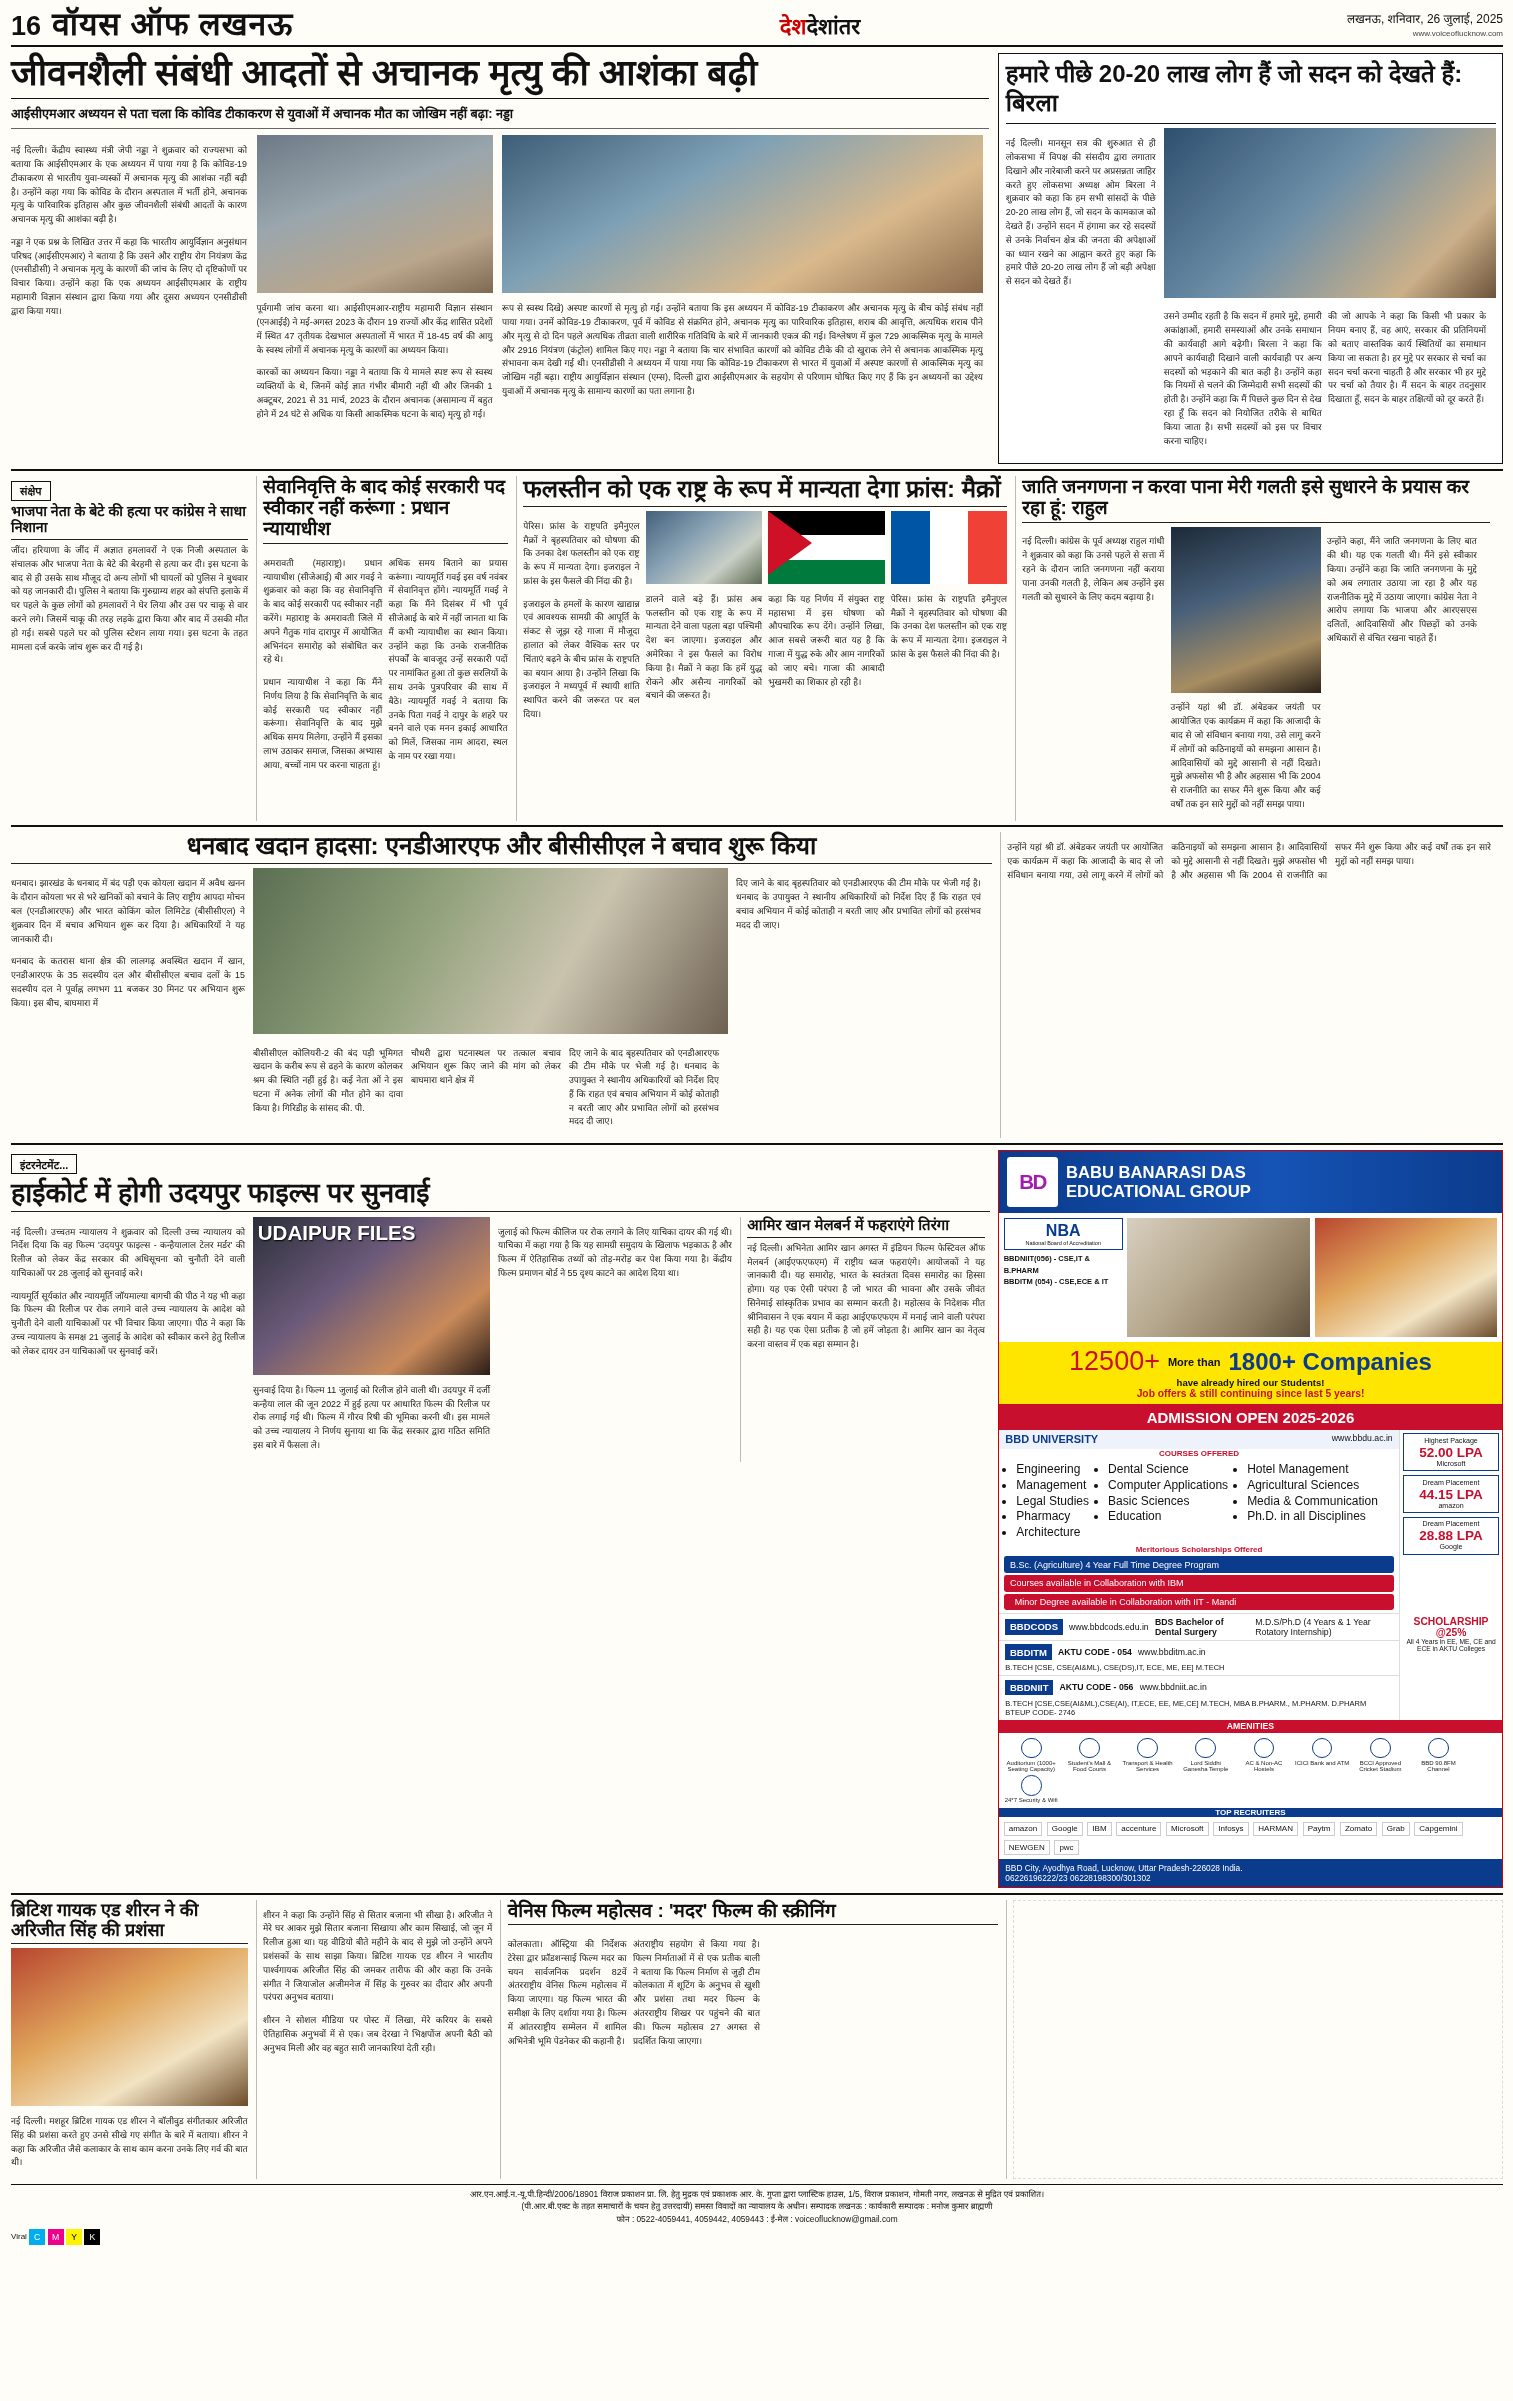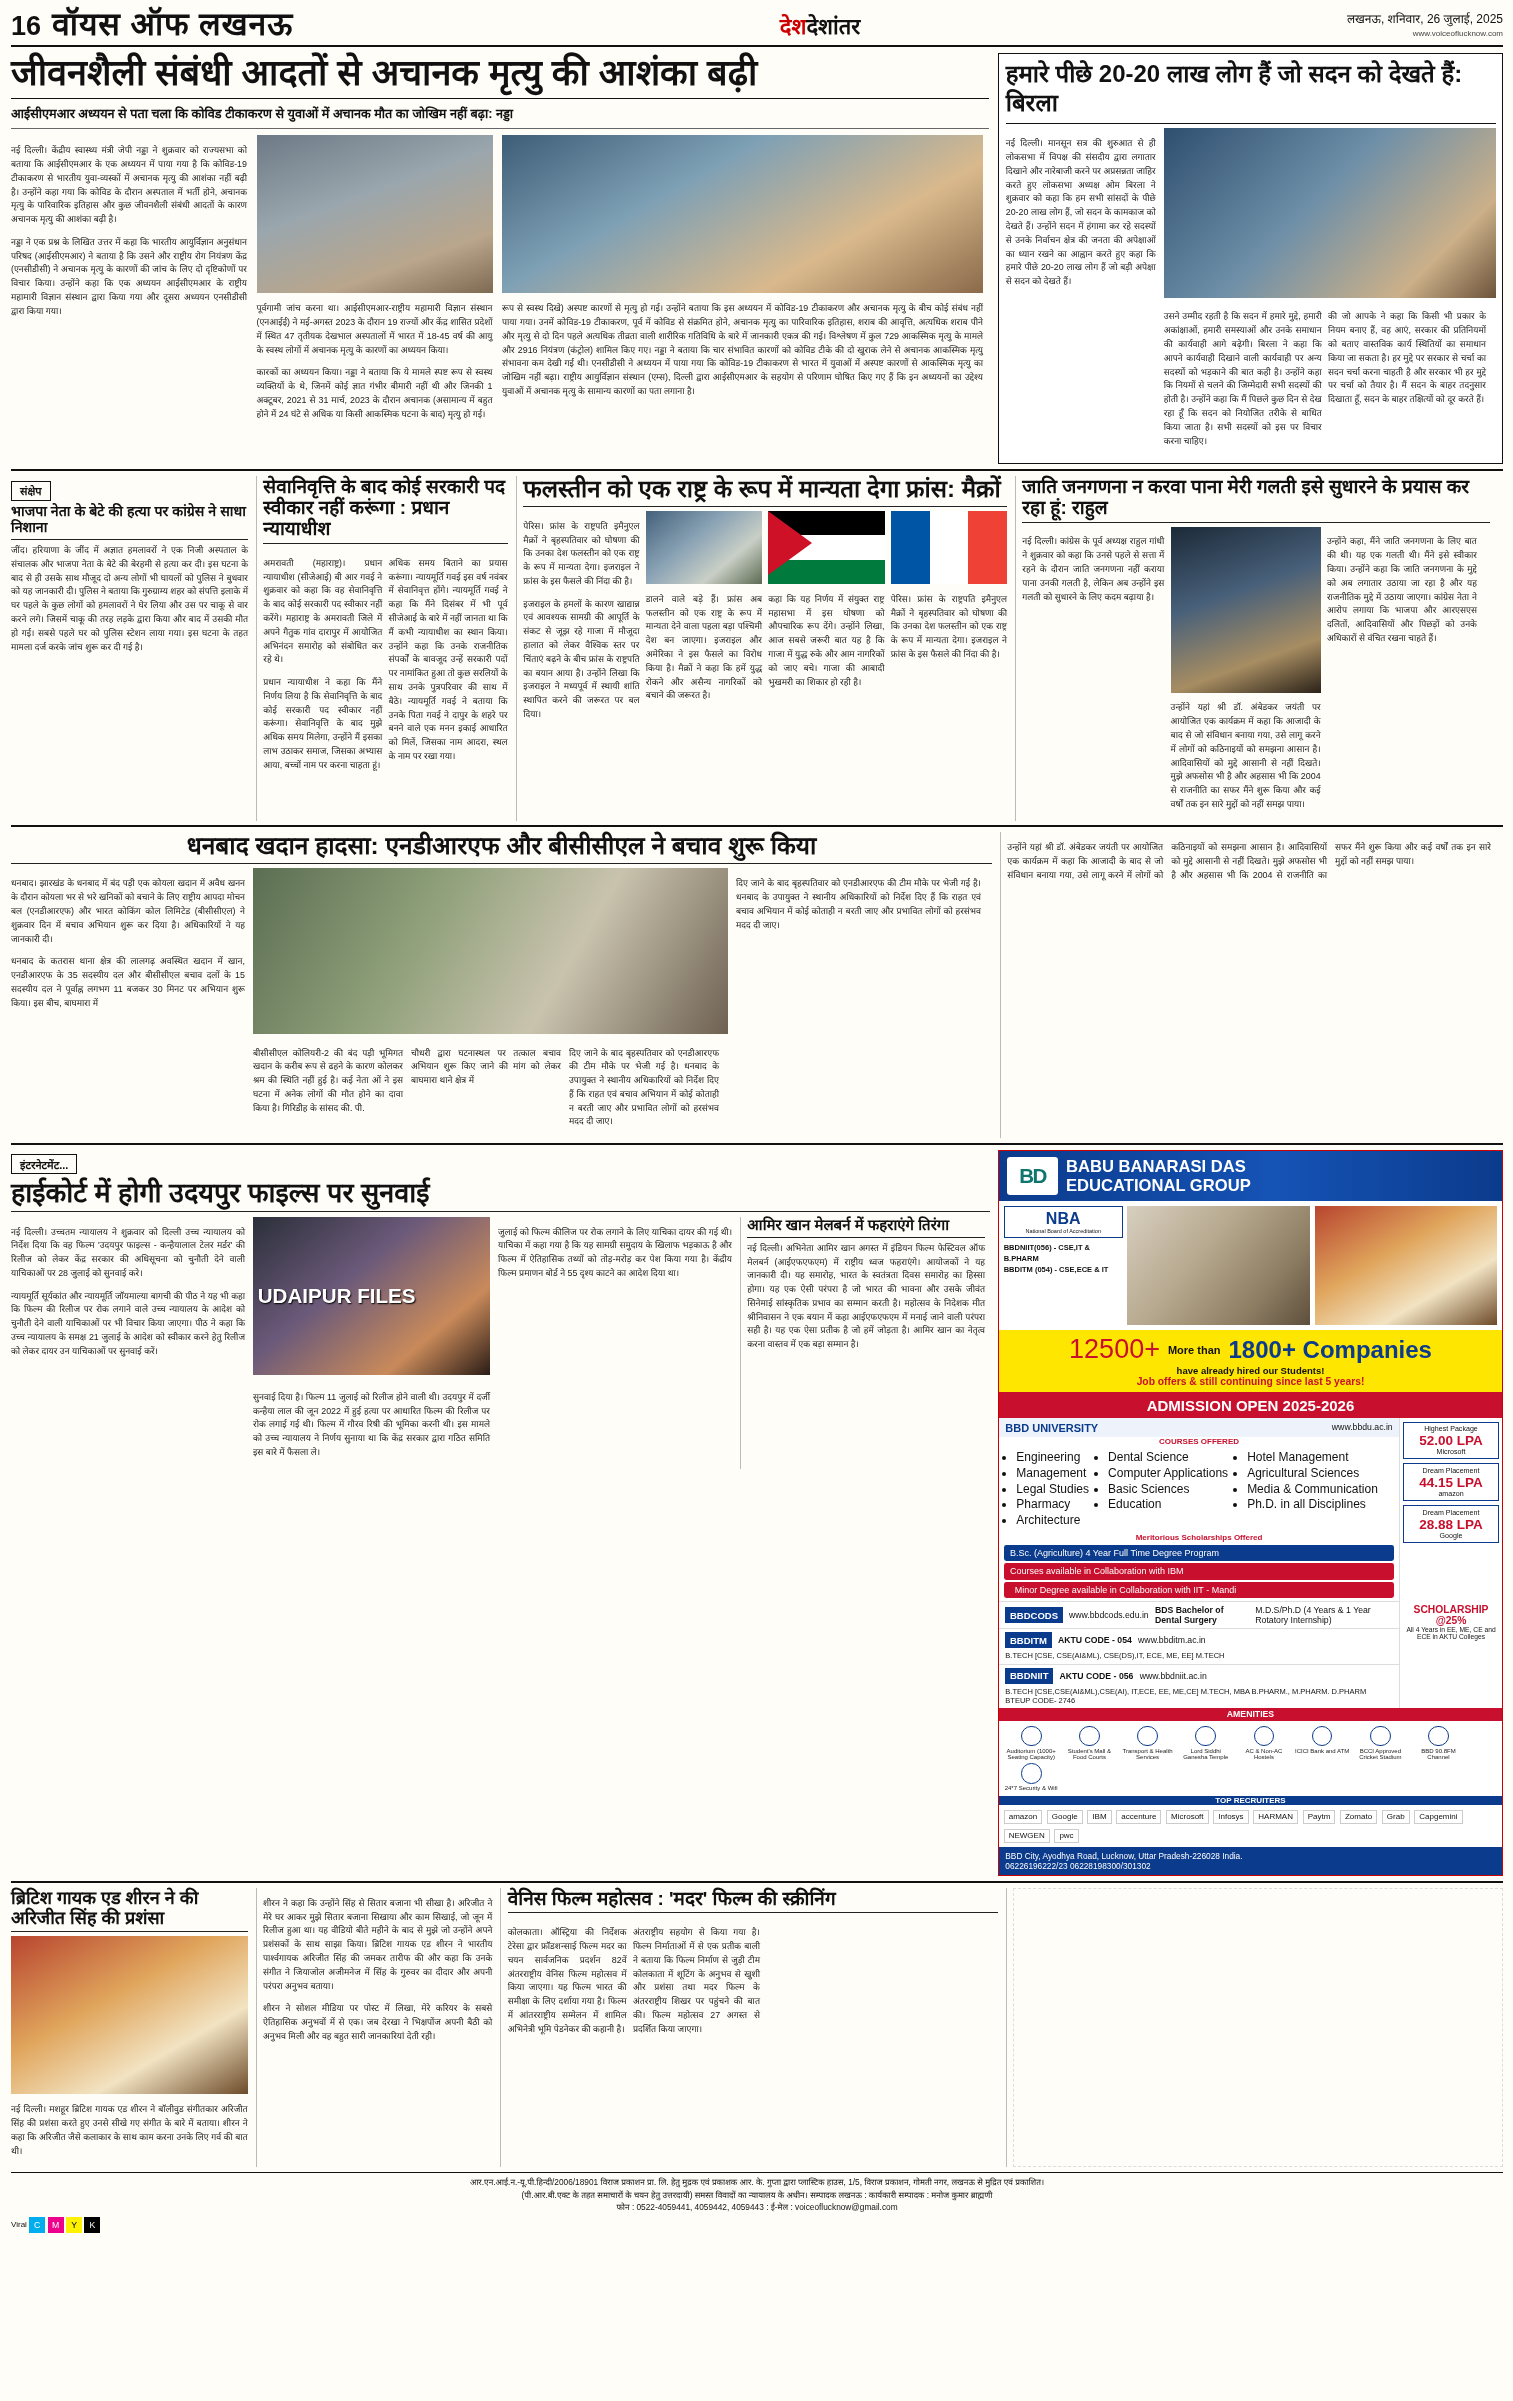--- a/index.html
+++ b/index.html
@@ -58,21 +58,21 @@
 
   .flagFR { width:100%; height:100%; background:linear-gradient(90deg,#0055A4 0 33.3%,#ffffff 33.3% 66.6%,#EF4135 66.6% 100%); }
   .flagPS { width:100%; height:100%; background:linear-gradient(180deg,#000 0 33.3%,#fff 33.3% 66.6%,#007A3D 66.6% 100%); position:relative; }
   .flagPS:after { content:""; position:absolute; left:0; top:0; width:0; height:0; border-top:32px solid transparent; border-bottom:32px solid transparent; border-left:44px solid #CE1126; }
 
   .section-tag { display:inline-block; border:0.8px solid #111; font-size:11px; font-weight:bold; padding:1.6px 8px; margin:4.7px 0 3.2px; }
 
   
   .ad { width:506px; border:0.8px solid #c00; background:#fff; }
   .ad-top { background:linear-gradient(90deg,#0b3b8c 0%,#1553b5 55%,#0b3b8c 100%); color:#fff; display:flex; align-items:center; padding:6.3px 8px; gap:8px; }
-  .bbd-logo { width:51px; height:38px; background:#fff; color:#0f766e; font-weight:bold; font-size:20.6px; display:flex; align-items:center; justify-content:center; border-radius:3.2px; letter-spacing:-1.6px;}
+  .bbd-logo { width:51px; height:50px; background:#fff; color:#a21caf; font-weight:bold; font-size:20.6px; display:flex; align-items:center; justify-content:center; border-radius:3.2px; letter-spacing:-1.6px;}
   .ad-top .t1 { font-size:16.6px; font-weight:bold; line-height:1.15; }
   .ad-mid { display:flex; gap:4.7px; padding:4.7px; }
   .ad-photo { flex:1; height:119px; }
   .ad-yellow { background:#ffe600; text-align:center; padding:4.7px; }
   .ad-yellow .big { font-size:27px; font-weight:normal; color:#c8102e; }
   .ad-yellow .big2 { font-size:24px; font-weight:bold; color:#0b3b8c; }
   .ad-red-bar { background:#c8102e; color:#fff; text-align:center; font-weight:bold; font-size:15px; padding:4.7px; }
   .courses { display:flex; font-size:12px; padding:4.7px 6.3px; gap:8px; }
   .courses ul { margin:0; padding-left:11px; }
   .courses li { margin-bottom:1.6px; }
@@ -246,21 +246,21 @@
   <div class="row">
     <div style="width:981px;">
       <div class="section-tag">इंटरनेटमेंट...</div>
       <div class="hl" style="font-size:27px; border-bottom:0.8px solid #222; padding-bottom:3.2px;">हाईकोर्ट में होगी उदयपुर फाइल्स पर सुनवाई</div>
       <div style="display:flex; gap:8px; margin-top:4.7px;">
         <div style="width:234px;">
           <p class="body-text">नई दिल्ली। उच्चतम न्यायालय ने शुक्रवार को दिल्ली उच्च न्यायालय को निर्देश दिया कि वह फिल्म 'उदयपुर फाइल्स - कन्हैयालाल टेलर मर्डर' की रिलीज को लेकर केंद्र सरकार की अधिसूचना को चुनौती देने वाली याचिकाओं पर 28 जुलाई को सुनवाई करे।</p>
           <p class="body-text">न्यायमूर्ति सूर्यकांत और न्यायमूर्ति जॉयमाल्या बागची की पीठ ने यह भी कहा कि फिल्म की रिलीज पर रोक लगाने वाले उच्च न्यायालय के आदेश को चुनौती देने वाली याचिकाओं पर भी विचार किया जाएगा। पीठ ने कहा कि उच्च न्यायालय के समक्ष 21 जुलाई के आदेश को स्वीकार करने हेतु रिलीज को लेकर दायर उन याचिकाओं पर सुनवाई करें।</p>
         </div>
         <div style="width:237px;">
-          <div class="photo ph8" style="height:158px; margin-bottom:16px; display:flex; align-items:center;">
+          <div class="photo ph8" style="height:158px; margin-bottom:9px; display:flex; align-items:flex-start;">
             <div style="color:#fff; font-size:20.6px; font-weight:bold; padding:4.7px; text-shadow:0.8px 0.8px 1.6px #000;">UDAIPUR FILES</div>
           </div>
           <p class="body-text">सुनवाई दिया है। फिल्म 11 जुलाई को रिलीज होने वाली थी। उदयपुर में दर्जी कन्हैया लाल की जून 2022 में हुई हत्या पर आधारित फिल्म की रिलीज पर रोक लगाई गई थी। फिल्म में गौरव रिषी की भूमिका करनी थी। इस मामले को उच्च न्यायालय ने निर्णय सुनाया था कि केंद्र सरकार द्वारा गठित समिति इस बारे में फैसला ले।</p>
         </div>
         <div style="width:234px;">
           <p class="body-text">जुलाई को फिल्म कीलिज पर रोक लगाने के लिए याचिका दायर की गई थी। याचिका में कहा गया है कि यह सामग्री समुदाय के खिलाफ भड़काऊ है और फिल्म में ऐतिहासिक तथ्यों को तोड़-मरोड़ कर पेश किया गया है। केंद्रीय फिल्म प्रमाणन बोर्ड ने 55 दृश्य काटने का आदेश दिया था।</p>
         </div>
         <div class="sep-v" style="width:245px; padding-left:6.3px;">
           <div class="hl" style="font-size:15px; border-bottom:0.8px solid #222; padding-bottom:3.2px;">आमिर खान मेलबर्न में फहराएंगे तिरंगा</div>
           <p class="body-text" style="margin-top:4px;">नई दिल्ली। अभिनेता आमिर खान अगस्त में इंडियन फिल्म फेस्टिवल ऑफ मेलबर्न (आईएफएफएम) में राष्ट्रीय ध्वज फहराएंगे। आयोजकों ने यह जानकारी दी। यह समारोह, भारत के स्वतंत्रता दिवस समारोह का हिस्सा होगा। यह एक ऐसी परंपरा है जो भारत की भावना और उसके जीवंत सिनेमाई सांस्कृतिक प्रभाव का सम्मान करती है। महोत्सव के निदेशक मीत श्रीनिवासन ने एक बयान में कहा आईएफएफएम में मनाई जाने वाली परंपरा सही है। यह एक ऐसा प्रतीक है जो हमें जोड़ता है। आमिर खान का नेतृत्व करना वास्तव में एक बड़ा सम्मान है।</p>

